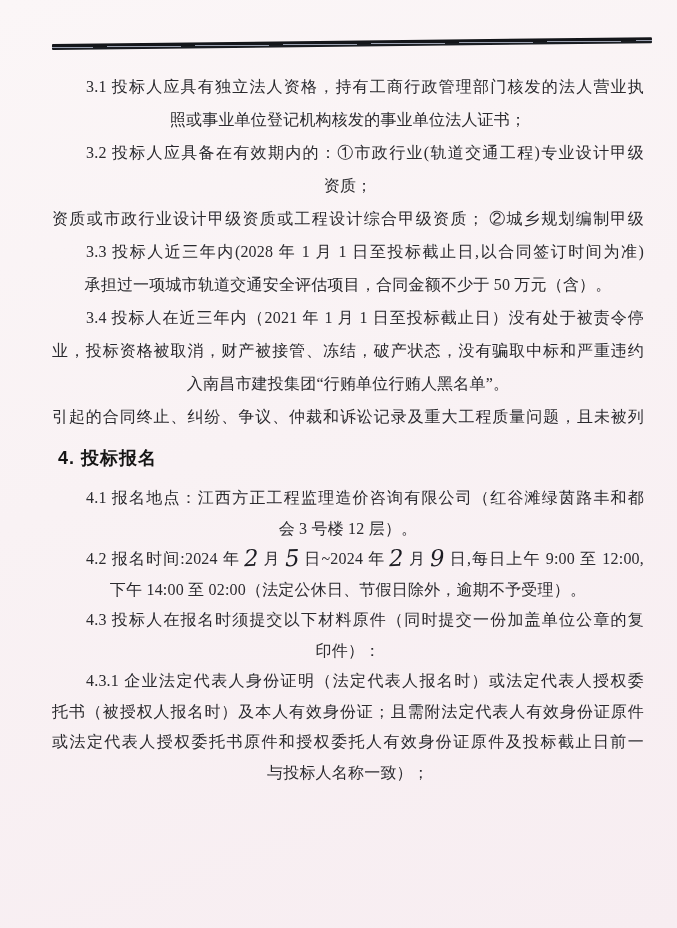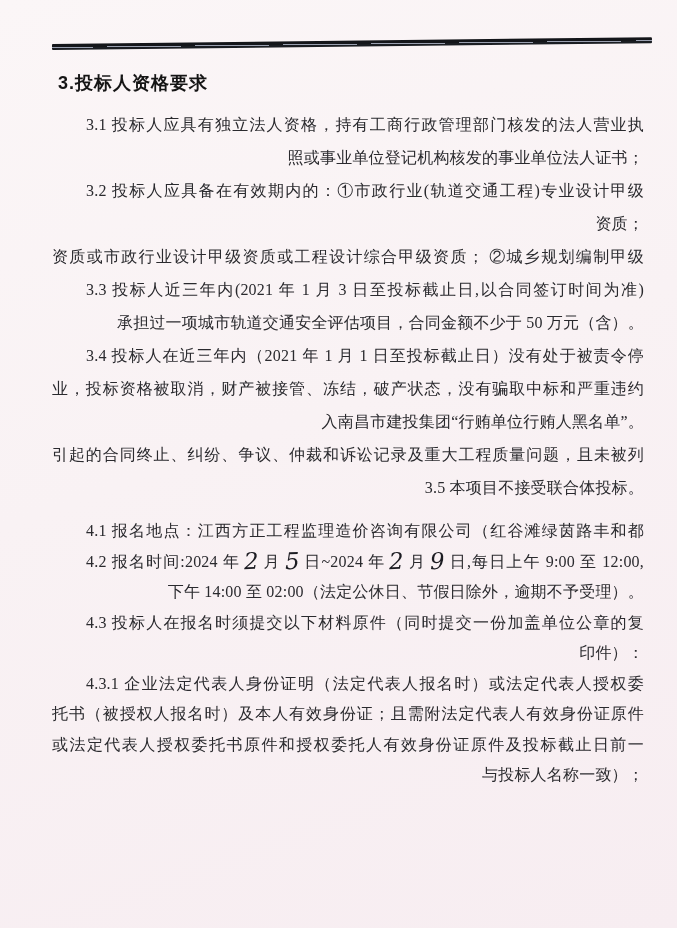--- a/index.html
+++ b/index.html
@@ -41,21 +41,21 @@
     height: 26px;
     line-height: 26px;
     padding-left: 6px;
     margin-bottom: 12px;
   }
   .section.tight { margin-top: 12px; }
   .line {
     height: 33px;
     line-height: 33px;
     overflow: hidden;
-    text-align: right;
+    text-align: center;
   }
   .section.tight .line {
     height: 30.5px;
     line-height: 30.5px;
   }
   .line.indent { padding-left: 34px; }
   .line.justify {
     text-align: justify;
     text-align-last: justify;
   }
@@ -72,36 +72,36 @@
     transform: translateY(2px) rotate(-2deg);
   }
 </style>
 </head>
 <body>
 
 <div class="page">
   <div class="top-rule"></div>
   <div class="doc-body">
       <div class="section">
-        <div class="heading">3.投标人资格要求</div>
         <div class="line indent justify"><span>3.1 投标人应具有独立法人资格，持有工商行政管理部门核发的法人营业执</span></div>
         <div class="line"><span>照或事业单位登记机构核发的事业单位法人证书；</span></div>
         <div class="line indent justify"><span>3.2 投标人应具备在有效期内的：①市政行业(轨道交通工程)专业设计甲级</span></div>
         <div class="line"><span>资质；</span></div>
         <div class="line justify"><span>资质或市政行业设计甲级资质或工程设计综合甲级资质； ②城乡规划编制甲级</span></div>
-        <div class="line indent justify"><span>3.3 投标人近三年内(2021 年 1 月 3 日至投标截止日,以合同签订时间为准)</span></div>
+        <div class="line indent justify"><span>3.3 投标人近三年内(2028 年 1 月 1 日至投标截止日,以合同签订时间为准)</span></div>
         <div class="line"><span>承担过一项城市轨道交通安全评估项目，合同金额不少于 50 万元（含）。</span></div>
         <div class="line indent justify"><span>3.4 投标人在近三年内（2021 年 1 月 1 日至投标截止日）没有处于被责令停</span></div>
         <div class="line justify"><span>业，投标资格被取消，财产被接管、冻结，破产状态，没有骗取中标和严重违约</span></div>
         <div class="line"><span>入南昌市建投集团“行贿单位行贿人黑名单”。</span></div>
         <div class="line justify"><span>引起的合同终止、纠纷、争议、仲裁和诉讼记录及重大工程质量问题，且未被列</span></div>
-        <div class="line indent"><span>3.5 本项目不接受联合体投标。</span></div>
       </div>
       <div class="section tight">
+        <div class="heading">4. 投标报名</div>
         <div class="line indent justify"><span>4.1 报名地点：江西方正工程监理造价咨询有限公司（红谷滩绿茵路丰和都</span></div>
+        <div class="line"><span>会 3 号楼 12 层）。</span></div>
         <div class="line indent justify"><span>4.2 报名时间:2024 年</span><span class="hw">2</span><span>月</span><span class="hw">5</span><span>日~2024 年</span><span class="hw">2</span><span>月</span><span class="hw">9</span><span>日,每日上午 9:00 至 12:00,</span></div>
         <div class="line"><span>下午 14:00 至 02:00（法定公休日、节假日除外，逾期不予受理）。</span></div>
         <div class="line indent justify"><span>4.3 投标人在报名时须提交以下材料原件（同时提交一份加盖单位公章的复</span></div>
         <div class="line"><span>印件）：</span></div>
         <div class="line indent justify"><span>4.3.1 企业法定代表人身份证明（法定代表人报名时）或法定代表人授权委</span></div>
         <div class="line justify"><span>托书（被授权人报名时）及本人有效身份证；且需附法定代表人有效身份证原件</span></div>
         <div class="line justify"><span>或法定代表人授权委托书原件和授权委托人有效身份证原件及投标截止日前一</span></div>
         <div class="line"><span>与投标人名称一致）；</span></div>
       </div>
     </div>

